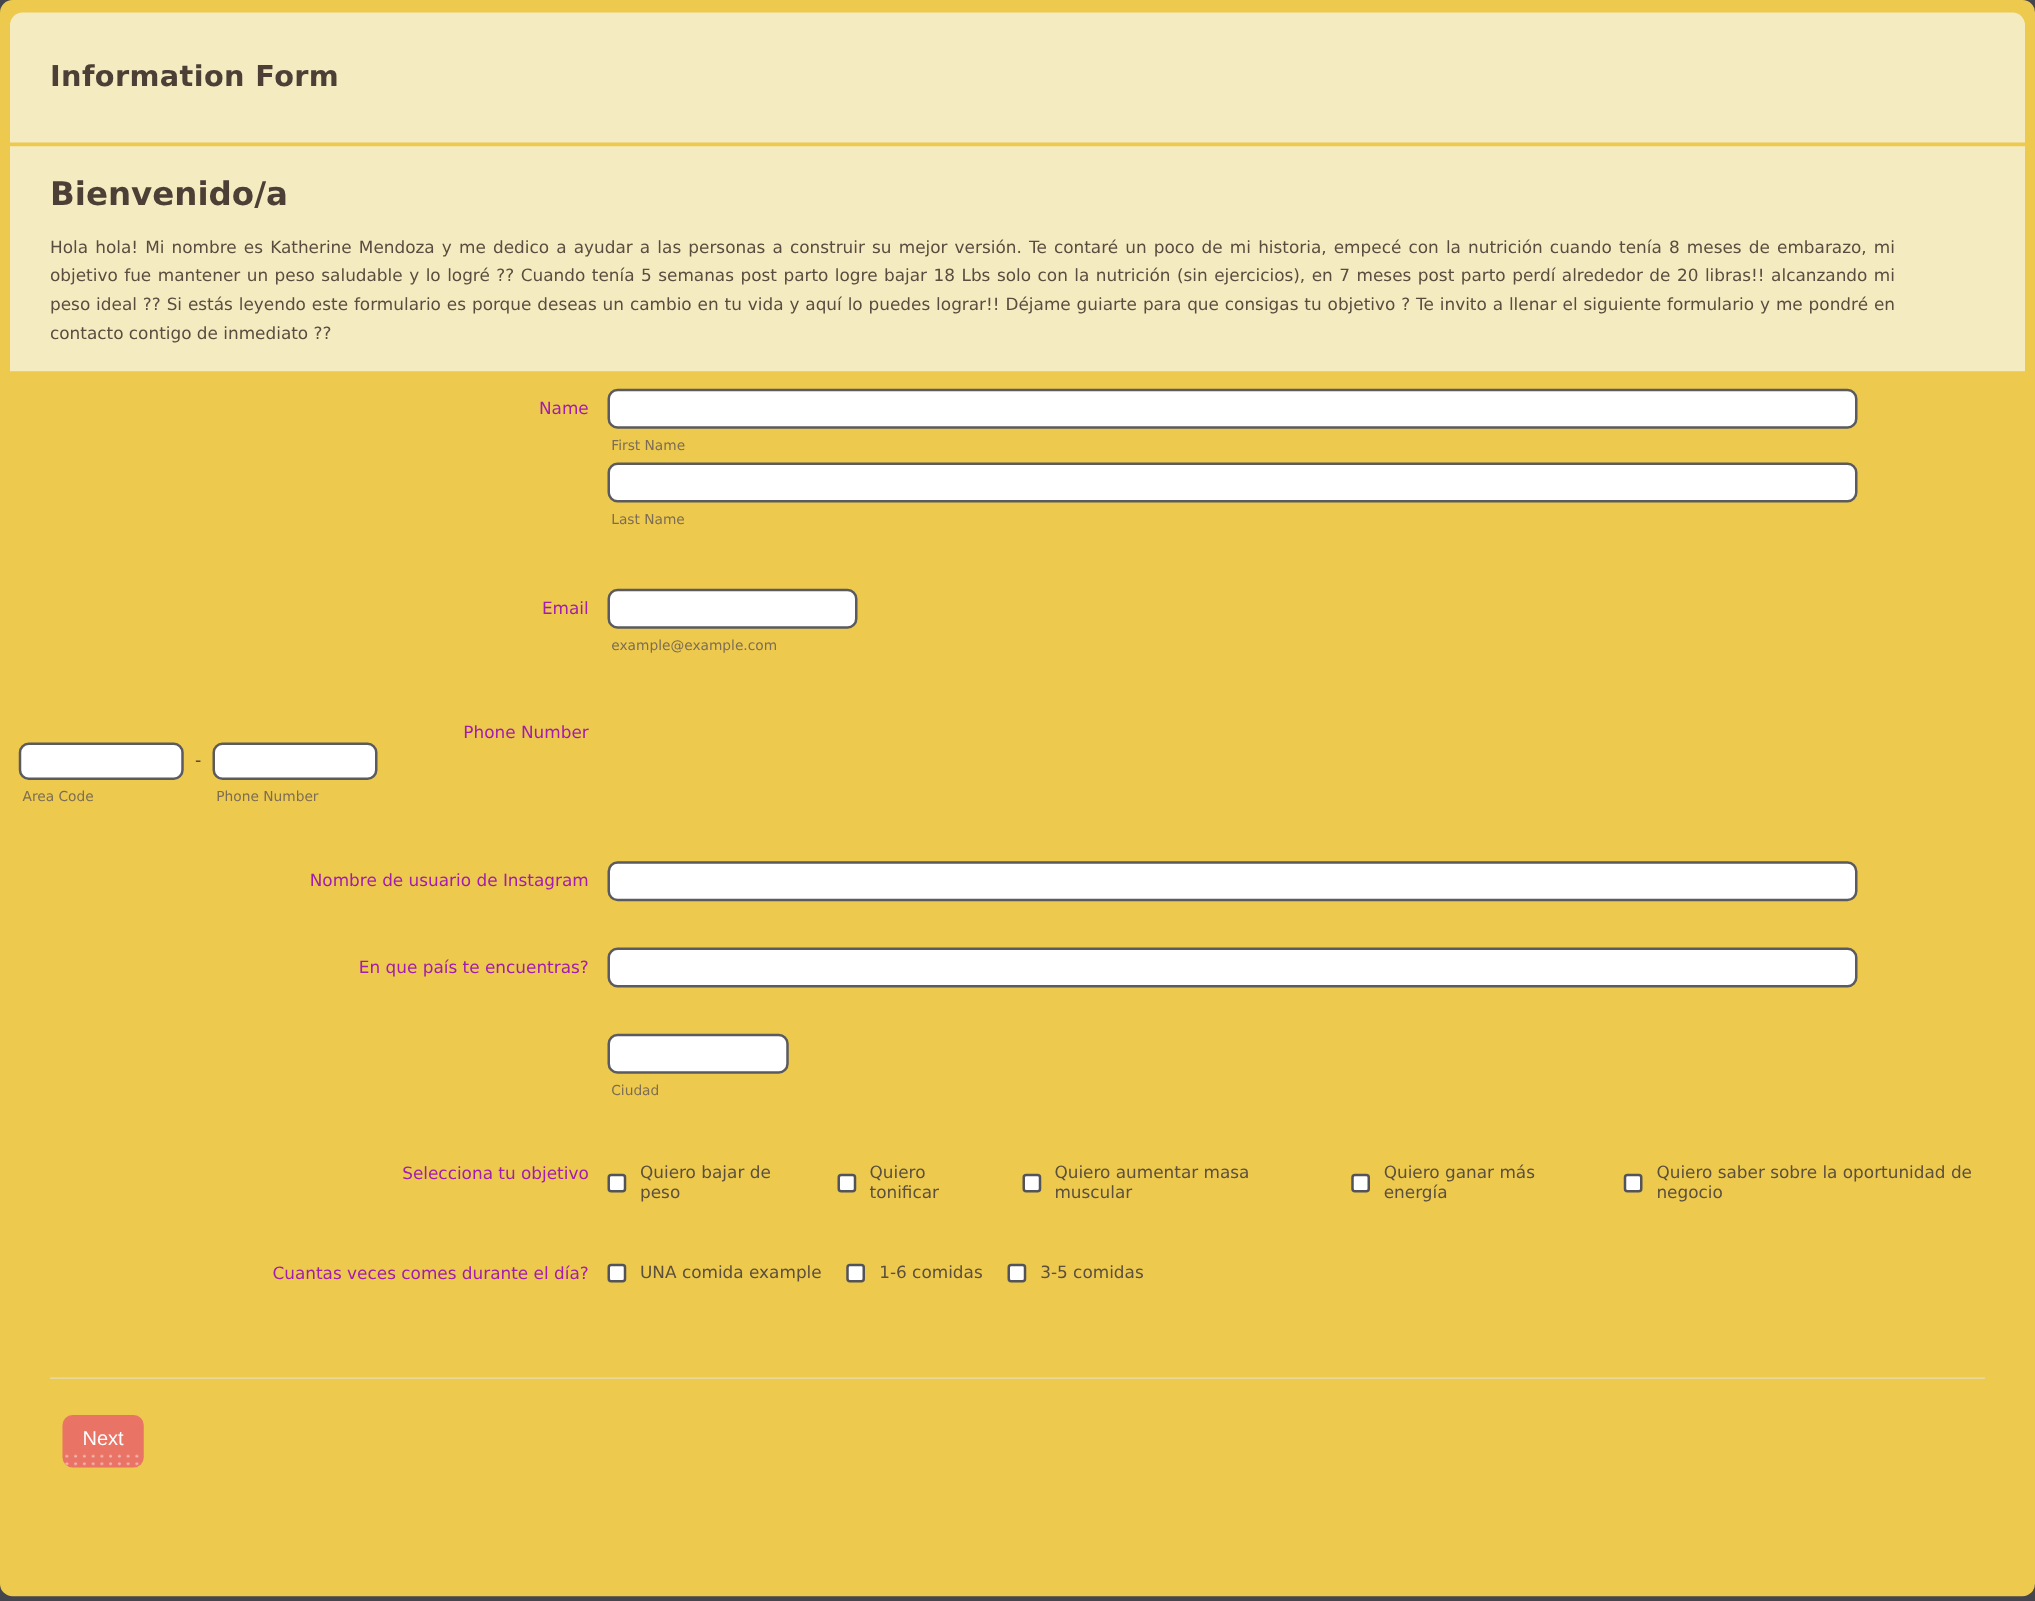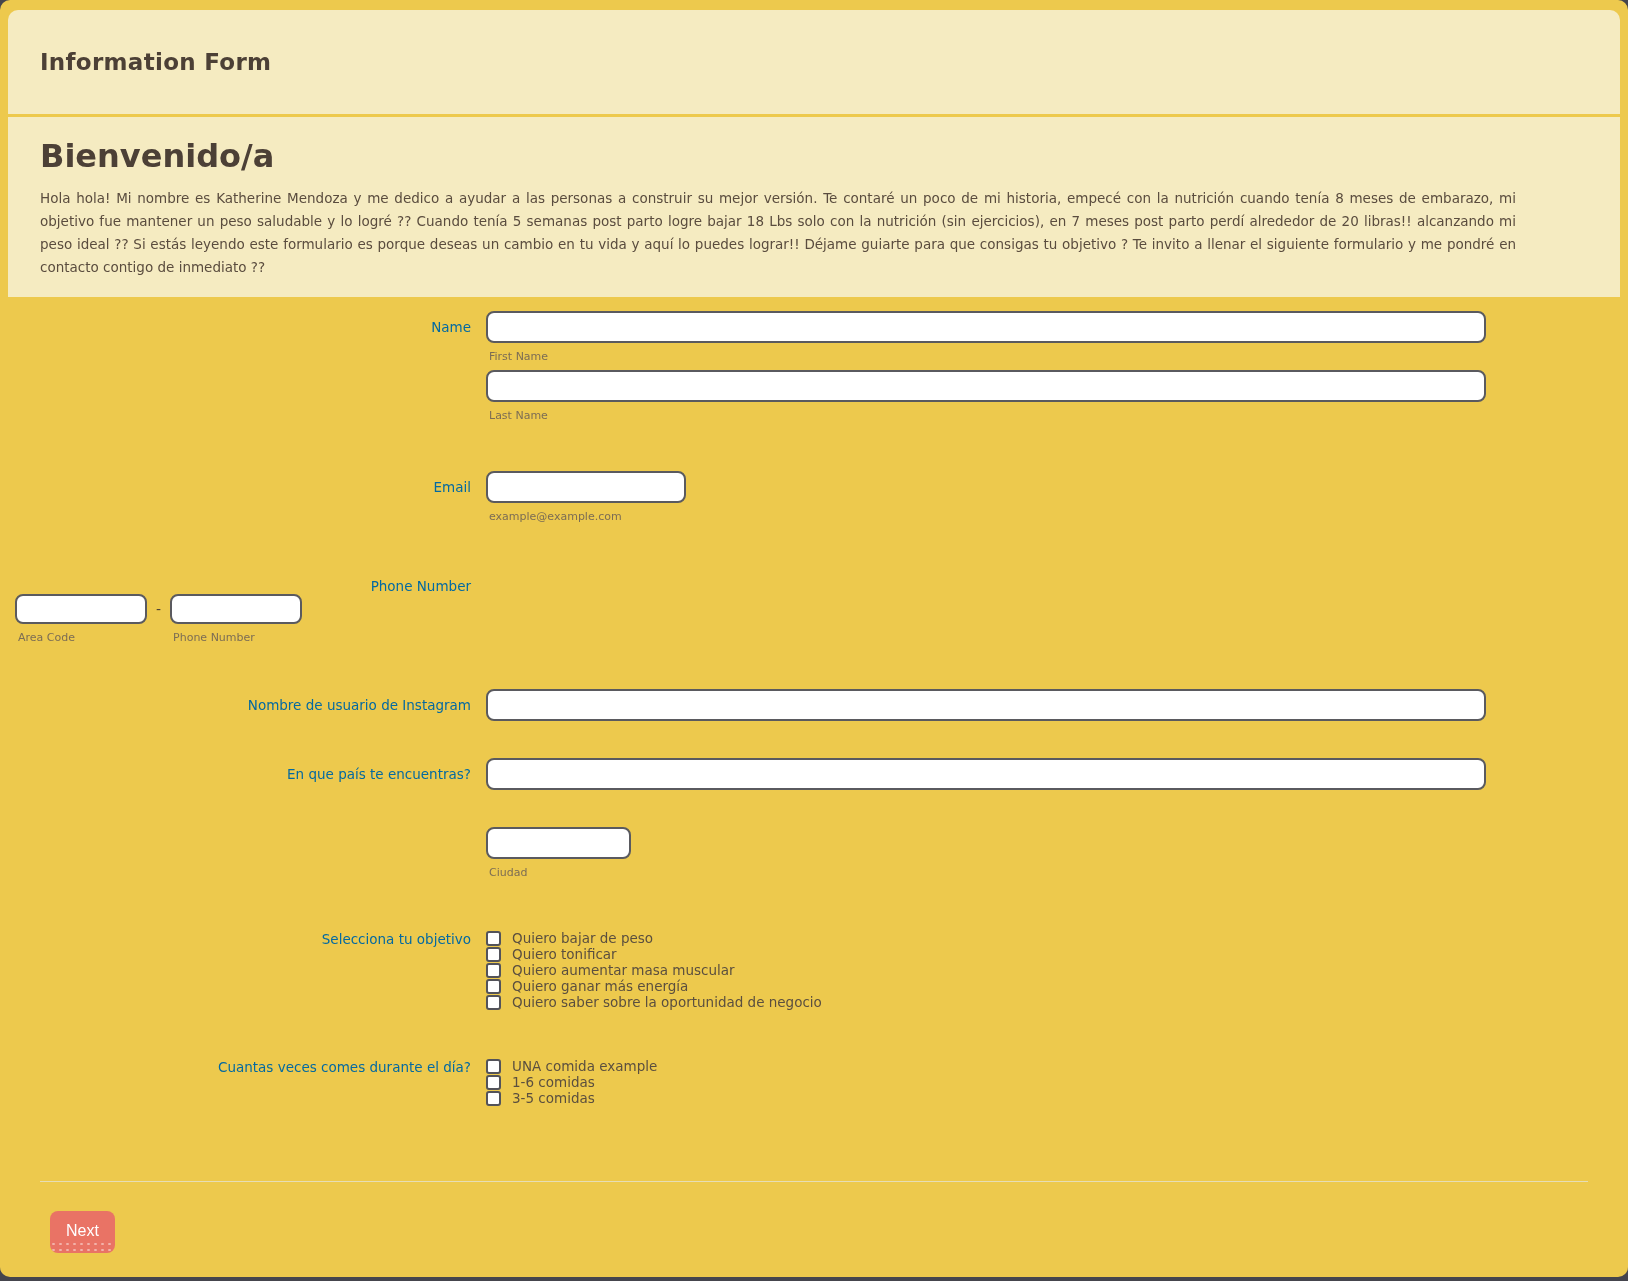--- a/index.html
+++ b/index.html
@@ -31,42 +31,42 @@
     color: #4c4036;
     margin-left: 32px;
     letter-spacing: .3px;
   }
   .welcome-band {
     margin: 0 8px;
     background: #f5ebc1;
     padding: 24px 32px 18px;
   }
   .welcome-band h2 {
-    font-size: 32px;
+    font-size: 26px;
     line-height: 30px;
     font-weight: bold;
     color: #4c4036;
     margin-bottom: 16px;
   }
   .welcome-band p {
     font-size: 13.5px;
     line-height: 23px;
     color: #5a4c3e;
     text-align: justify;
     padding-right: 72px;
   }
   .form-body { padding-top: 14px; }
   .field-row { display: flex; align-items: flex-start; margin-bottom: 42px; }
   .field-label {
     width: 471px;
     min-width: 471px;
     text-align: right;
     padding-top: 8px;
     font-size: 13.5px;
-    color: #0369a1;
+    color: #a21caf;
   }
   .field-label.cb-align { padding-top: 1px; }
   .field-inputs { margin-left: 15px; }
   .text-input {
     display: block;
     height: 32px;
     border: 2px solid #5a5a5f;
     border-radius: 8px;
     background: #ffffff;
     padding: 0 10px;
@@ -90,21 +90,21 @@
   .mb44 { margin-bottom: 44px; }
   .mb48 { margin-bottom: 48px; }
   .mt37 { margin-top: 37px; }
   .phone-line { display: flex; align-items: flex-start; }
   .phone-dash {
     padding-top: 7px;
     margin: 0 9px;
     font-size: 14px;
     color: #4f4335;
   }
-  .options { display: flex; flex-direction: column; gap: 0; }
+  .options { display: flex; gap: 20px; }
   .option { display: flex; align-items: center; gap: 11px; }
   .checkbox {
     appearance: none;
     -webkit-appearance: none;
     width: 15px;
     height: 15px;
     border: 2px solid #53535a;
     border-radius: 3px;
     background: #ffffff;
     flex: 0 0 15px;

